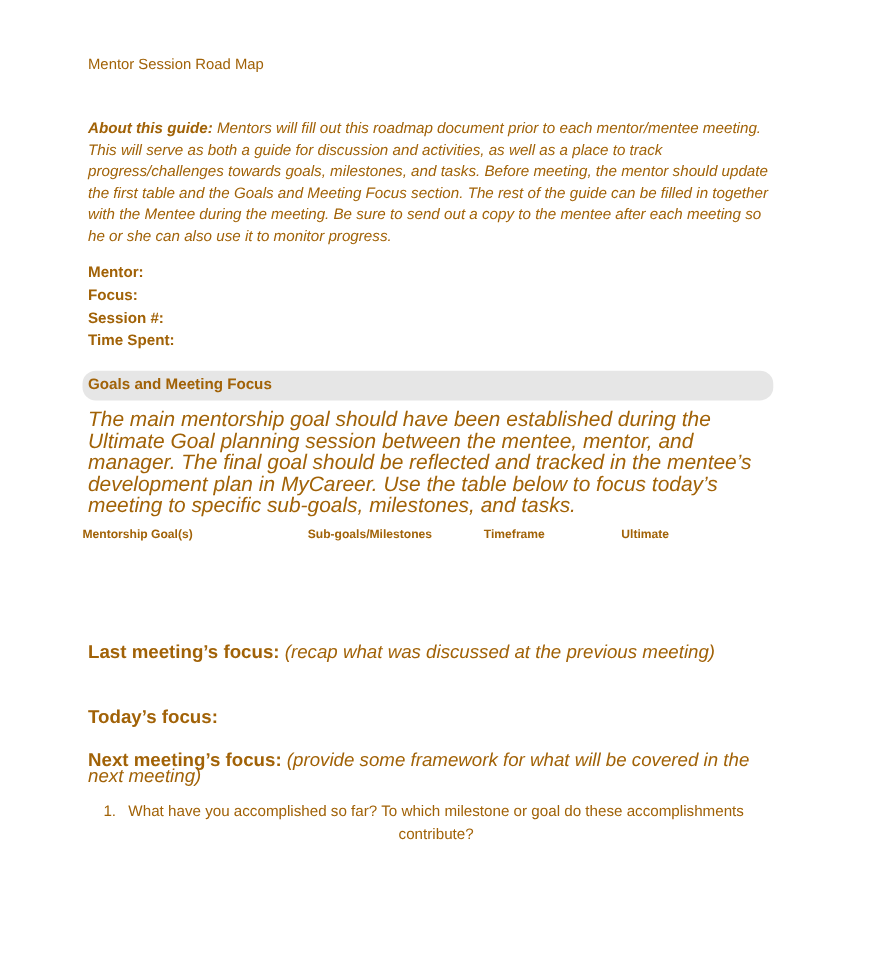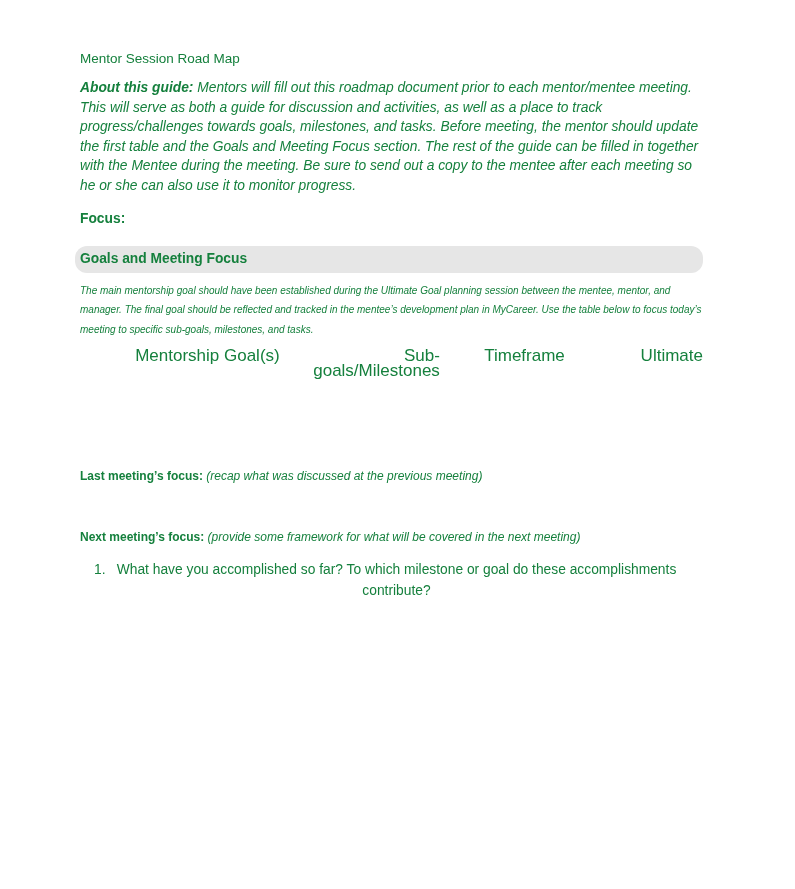--- a/index.html
+++ b/index.html
@@ -6,32 +6,32 @@
     margin: 0;
     padding: 0;
     background: #ffffff;
   }
   .page {
     position: relative;
     width: 795px;
     height: 889px;
     background: #ffffff;
     font-family: "Liberation Sans", sans-serif;
-    color: #15803d;
+    color: #a16207;
     box-sizing: border-box;
     padding: 51px 92px 0 80px;
     overflow: hidden;
   }
   .doc-title {
     font-size: 13.5px;
     line-height: 15px;
     font-weight: 400;
   }
   .about-para {
-    margin-top: 12px;
+    margin-top: 41px;
     font-size: 13.8px;
     line-height: 19.5px;
     font-style: italic;
     width: 625px;
   }
   .about-label {
     font-weight: 700;
   }
   .info-fields {
     margin-top: 14px;
@@ -50,59 +50,59 @@
     font-size: 13.8px;
     font-weight: 700;
     line-height: 15px;
     border-radius: 12px;
   }
   .goals-heading {
     margin-top: 16px;
   }
   .goals-intro {
     margin-top: 8px;
-    font-size: 10px;
+    font-size: 19px;
     line-height: 19.5px;
     font-style: italic;
     width: 625px;
   }
   .goal-table-header {
     margin-top: 9px;
     margin-left: -5px;
     width: 628px;
     display: flex;
   }
   .goal-col {
-    font-size: 17px;
-    font-weight: 400;
+    font-size: 11px;
+    font-weight: 700;
     line-height: 15px;
-    text-align: right;
+    text-align: left;
   }
   .goal-col-1 { width: 32.6%; }
   .goal-col-2 { width: 25.5%; }
   .goal-col-3 { width: 19.9%; }
   .goal-col-4 { width: 22.0%; }
   .focus-block {
     margin-top: 91px;
   }
   .focus-line {
-    font-size: 12px;
+    font-size: 17px;
     line-height: 15px;
   }
   .focus-label {
     font-weight: 700;
   }
   .focus-hint {
     font-style: italic;
   }
   .focus-line + .focus-line {
     margin-top: 44px;
   }
   .focus-line.last {
-    margin-top: 46px;
+    margin-top: 24px;
   }
   .accomplishments-heading {
     margin-top: 69px;
   }
   .numbered-list {
     margin-top: 14px;
   }
   .list-item {
     display: flex;
     font-size: 13.8px;
@@ -123,38 +123,44 @@
 
 <div class="page">
 
   <div class="doc-title">Mentor Session Road Map</div>
 
   <div class="about-para">
     <span class="about-label">About this guide:</span><span> Mentors will fill out this roadmap document prior to each mentor/mentee meeting. This will serve as both a guide for discussion and activities, as well as a place to track progress/challenges towards goals, milestones, and tasks. Before meeting, the mentor should update the first table and the Goals and Meeting Focus section. The rest of the guide can be filled in together with the Mentee during the meeting. Be sure to send out a copy to the mentee after each meeting so he or she can also use it to monitor progress.</span>
   </div>
 
   <div class="info-fields">
+    <div class="info-line">Mentor:</div>
     <div class="info-line">Focus:</div>
+    <div class="info-line">Session #:</div>
+    <div class="info-line">Time Spent:</div>
   </div>
 
   <div class="section-heading goals-heading">Goals and Meeting Focus</div>
 
   <div class="goals-intro">The main mentorship goal should have been established during the Ultimate Goal planning session between the mentee, mentor, and manager. The final goal should be reflected and tracked in the mentee’s development plan in MyCareer. Use the table below to focus today’s meeting to specific sub-goals, milestones, and tasks.</div>
 
   <div class="goal-table-header">
     <div class="goal-col goal-col-1">Mentorship Goal(s)</div>
     <div class="goal-col goal-col-2">Sub-goals/Milestones</div>
     <div class="goal-col goal-col-3">Timeframe</div>
     <div class="goal-col goal-col-4">Ultimate</div>
   </div>
 
   <div class="focus-block">
     <div class="focus-line">
       <span class="focus-label">Last meeting’s focus:</span><span class="focus-hint"> (recap what was discussed at the previous meeting)</span>
     </div>
+    <div class="focus-line">
+      <span class="focus-label">Today’s focus:</span><span class="focus-hint"></span>
+    </div>
     <div class="focus-line last">
       <span class="focus-label">Next meeting’s focus:</span><span class="focus-hint"> (provide some framework for what will be covered in the next meeting)</span>
     </div>
   </div>
 
 
   <div class="numbered-list">
     <div class="list-item">
       <span class="list-number">1.</span>
       <span class="list-text">What have you accomplished so far? To which milestone or goal do these accomplishments contribute?</span>

